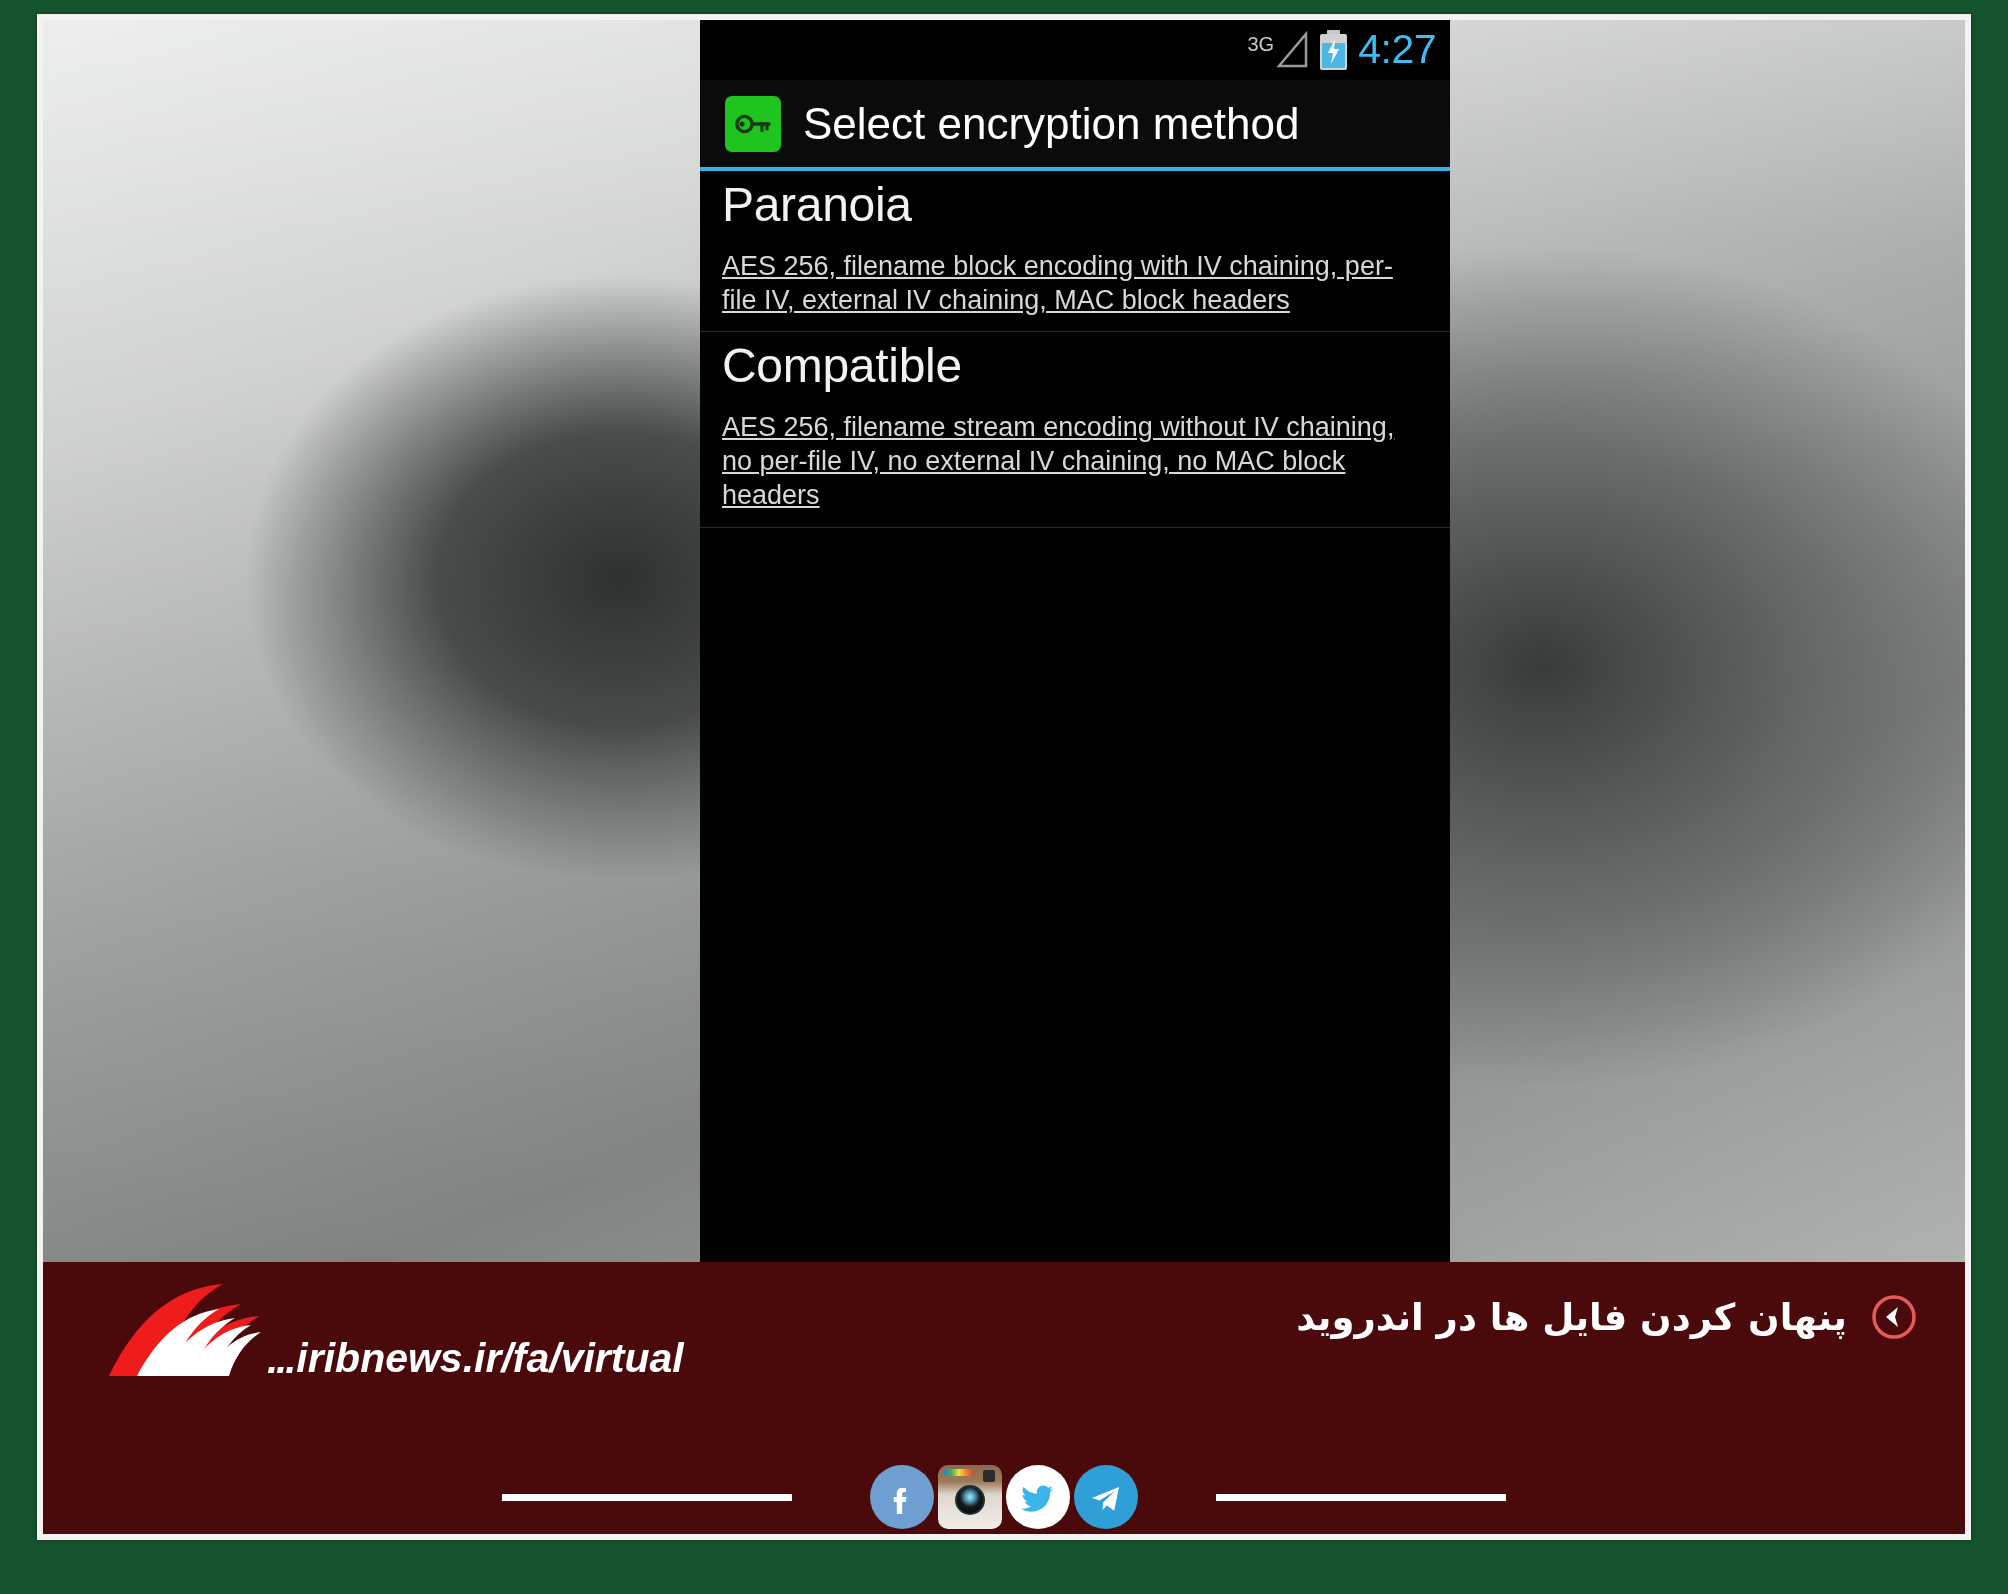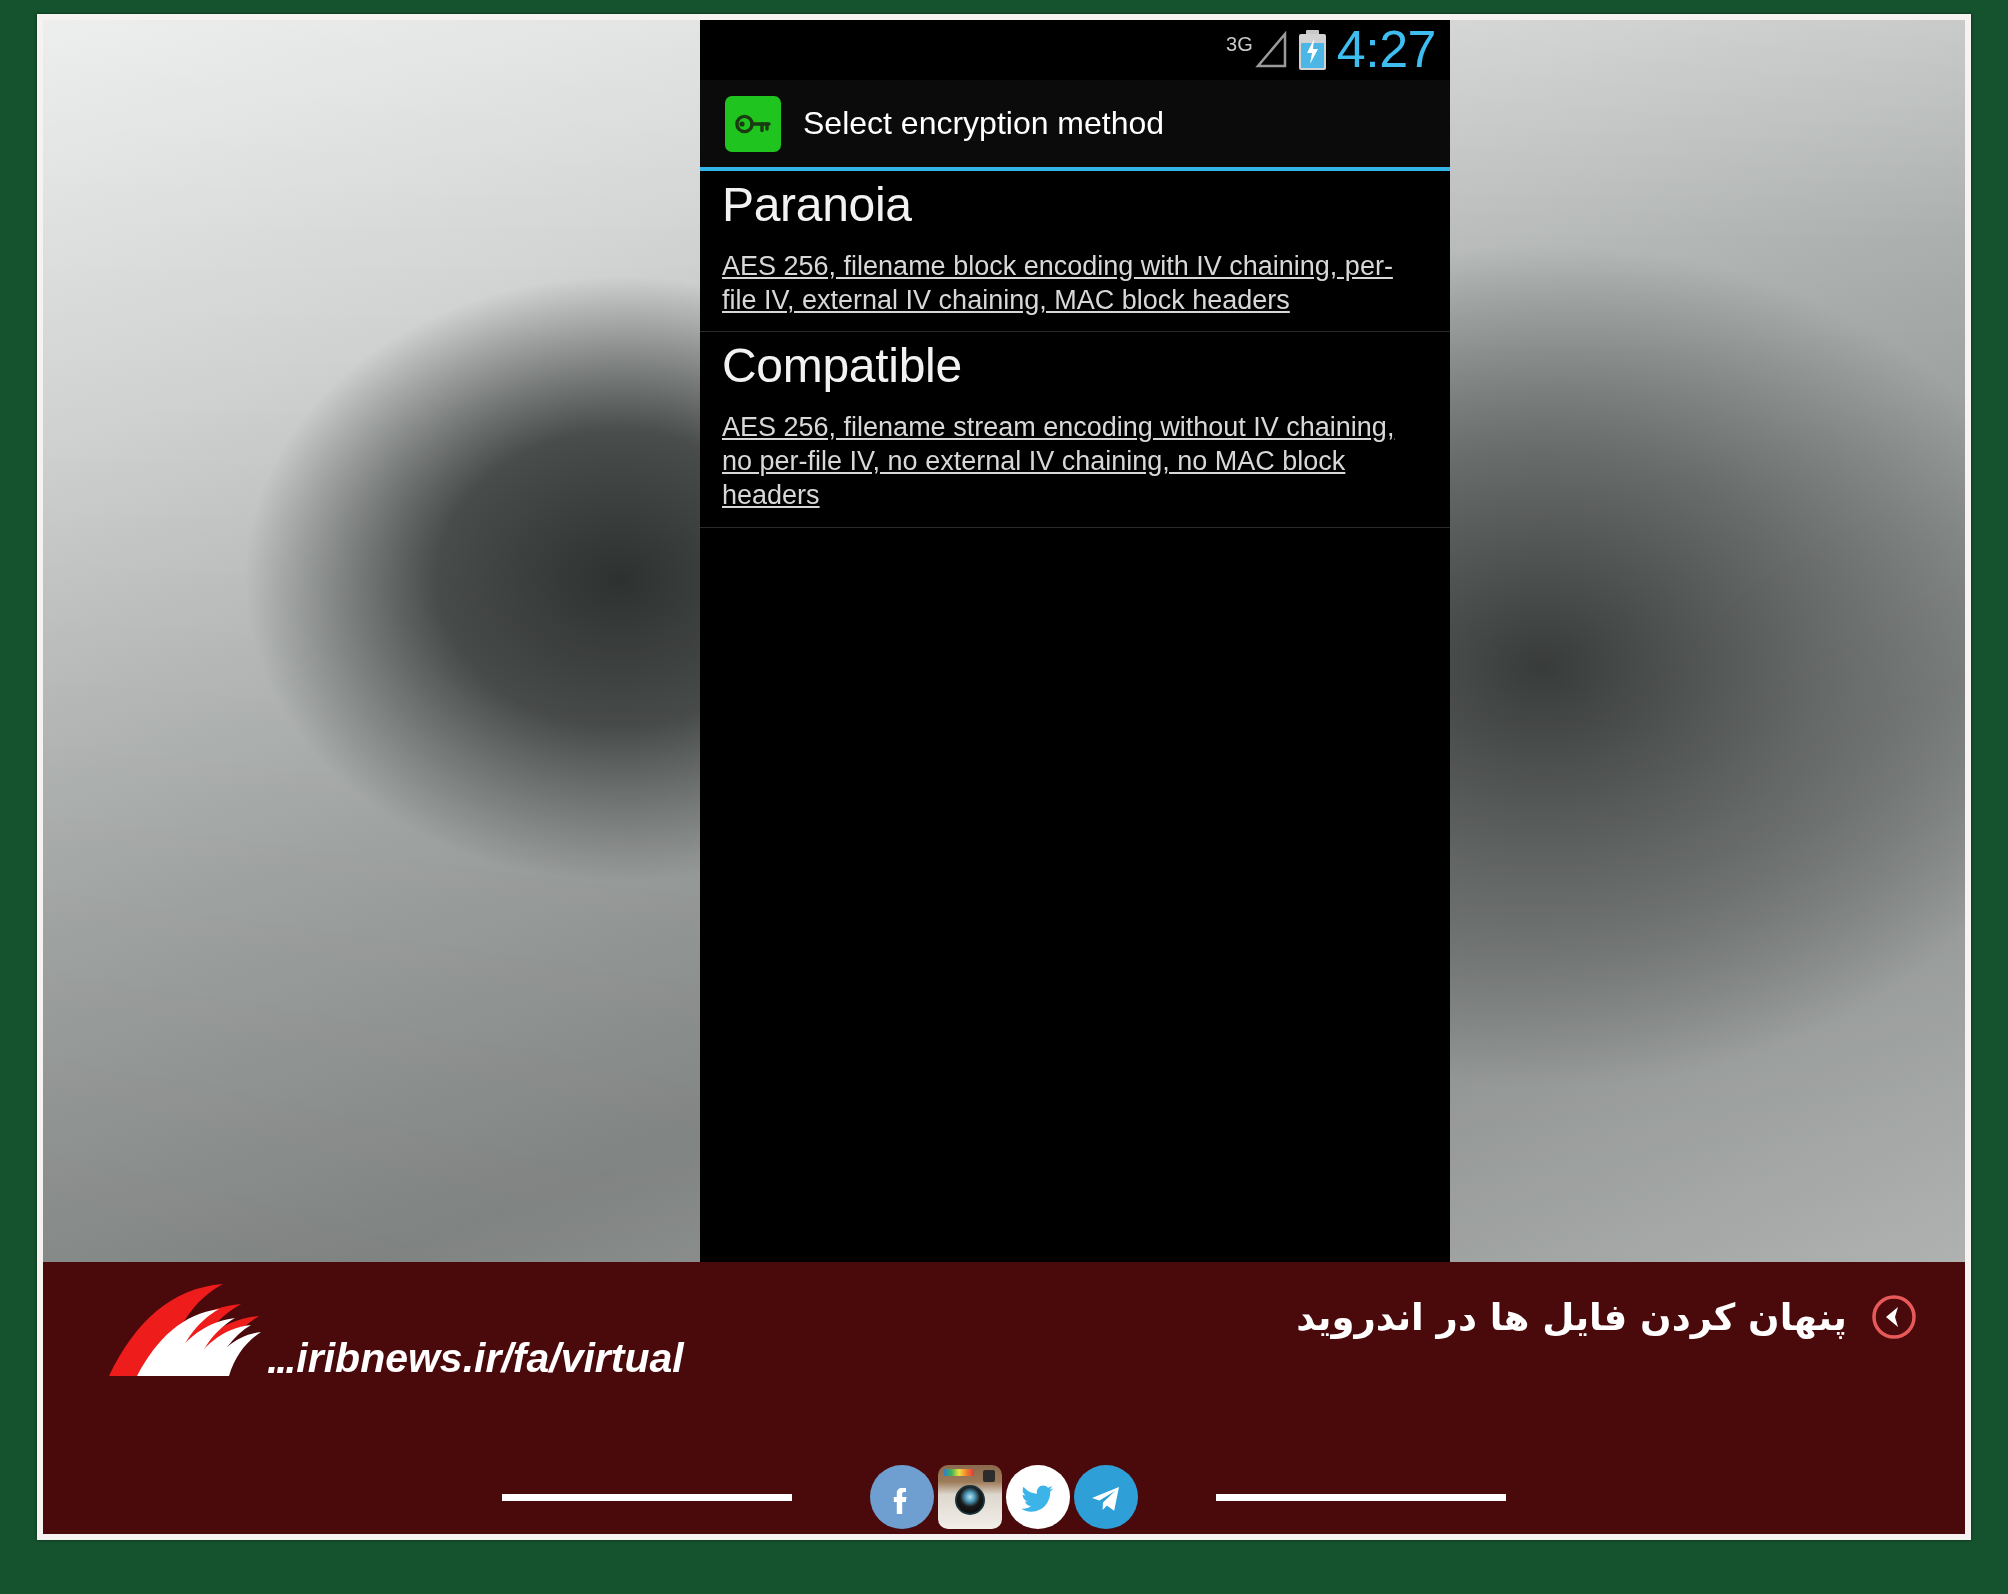--- a/index.html
+++ b/index.html
@@ -97,21 +97,21 @@
     font-size: 20px;
     line-height: 1;
     margin-top: 3px;
     margin-right: 1px;
     font-family: "Liberation Sans", sans-serif;
   }
   .sig-tri { display: block; }
   .batt { display: block; }
   .clock {
     color: #3ebdf0;
-    font-size: 52px;
+    font-size: 41px;
     line-height: 1;
     letter-spacing: -0.5px;
     font-family: "Liberation Sans", sans-serif;
     position: relative;
     top: -1px;
   }
 
   
   .titlebar {
     height: 91px;
@@ -127,21 +127,21 @@
     height: 56px;
     border-radius: 7px;
     background: #1fc41f;
     display: flex;
     align-items: center;
     justify-content: center;
     flex: 0 0 auto;
   }
   .title-text {
     color: #ffffff;
-    font-size: 32px;
+    font-size: 44px;
     margin-left: 22px;
     white-space: nowrap;
     font-family: "Liberation Sans", sans-serif;
   }
 
   
   .list {
     background: #000;
     height: calc(100% - 155px);
   }

